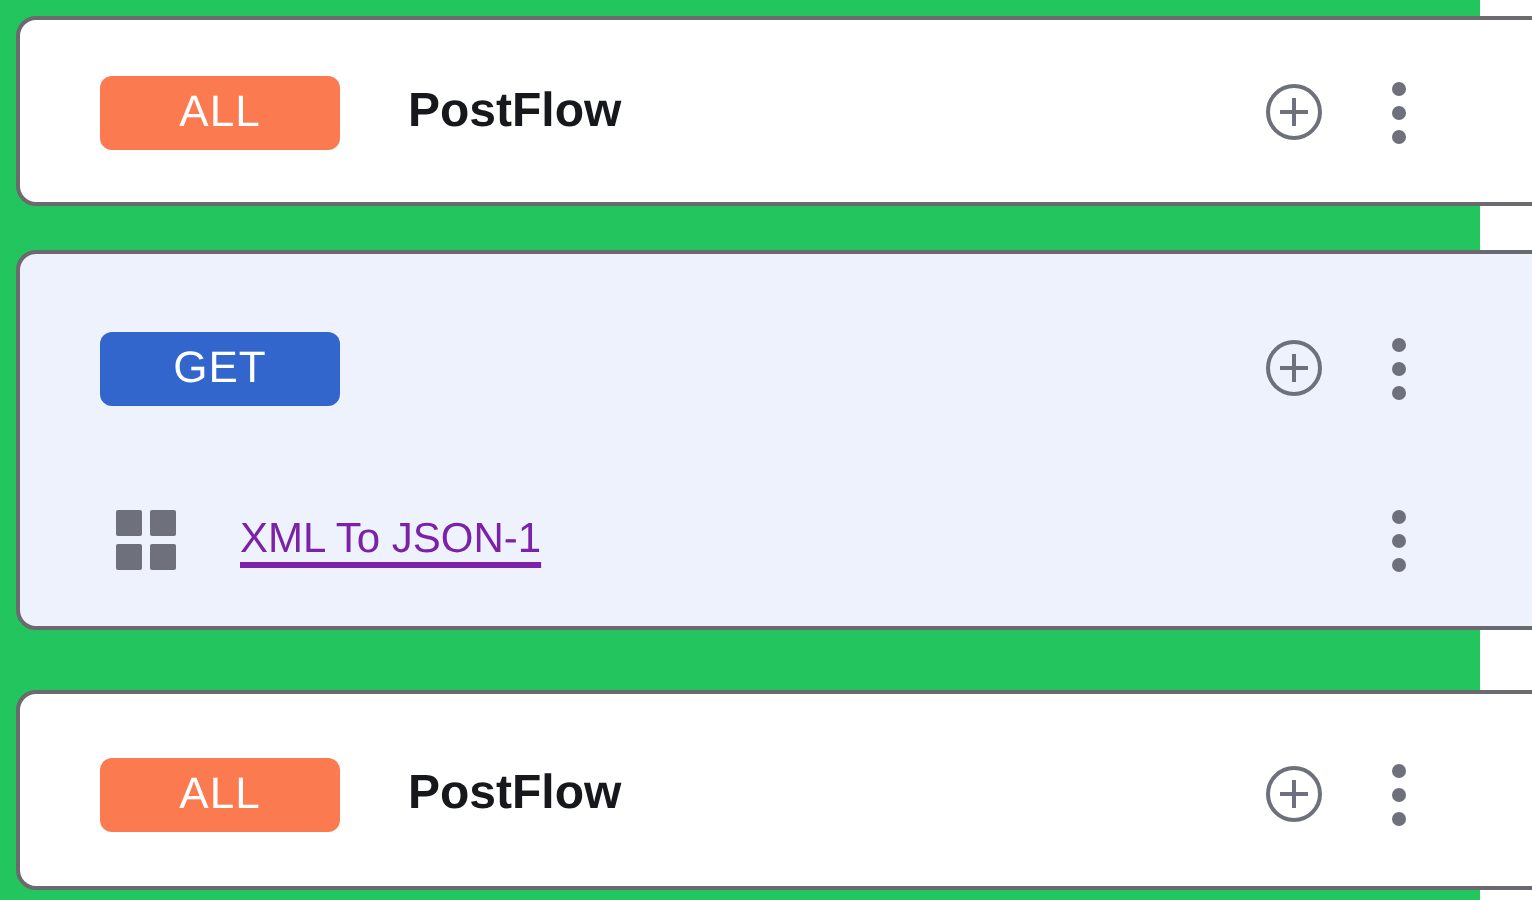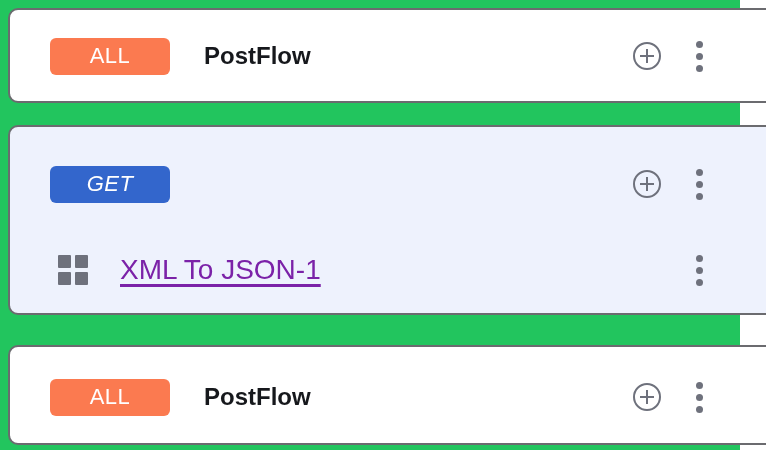--- a/index.html
+++ b/index.html
@@ -52,21 +52,21 @@
     color: #ffffff;
     font-size: 22px;
     letter-spacing: 0.5px;
     display: flex;
     align-items: center;
     justify-content: center;
     flex: none;
     user-select: none;
   }
   .badge-all { background: #fb7a50; }
-  .badge-get { background: #3366cc; font-style: italic; }
+  .badge-get { background: #3366cc; }
 
   
   .row-title {
     margin-left: 34px;
     font-size: 24px;
     font-weight: bold;
     color: #16181c;
     white-space: nowrap;
   }
 
@@ -83,21 +83,21 @@
   }
   .grid-icon i {
     display: block;
     background: #6e717c;
     border-radius: 1px;
   }
 
   
   .policy-link {
     margin-left: 32px;
-    font-size: 28px;
+    font-size: 21px;
     color: #7b22a8;
     text-decoration: underline;
     text-decoration-color: #7b22a8;
     text-underline-offset: 5px;
     text-decoration-thickness: 3px;
     white-space: nowrap;
     cursor: pointer;
   }
 
   

